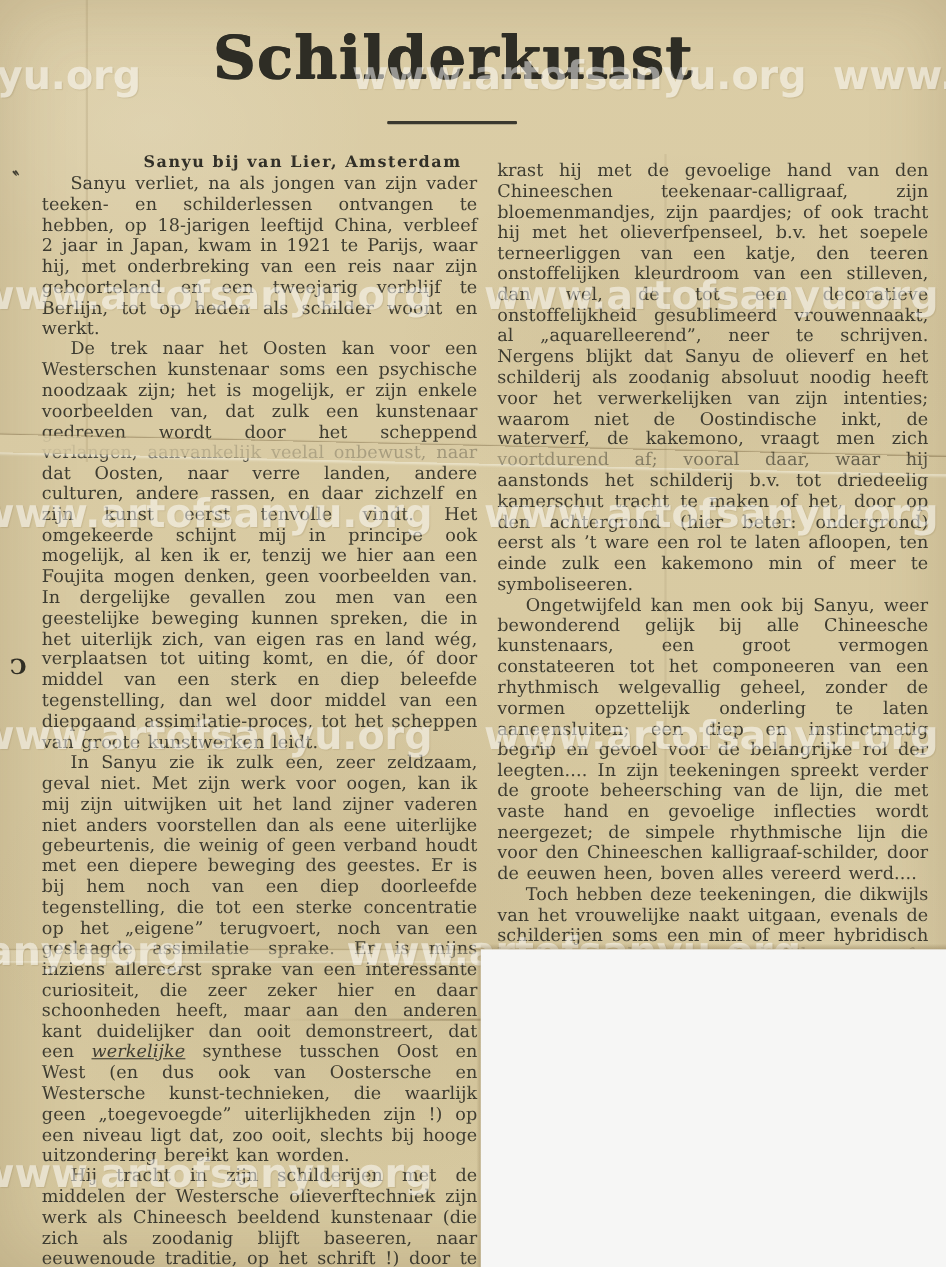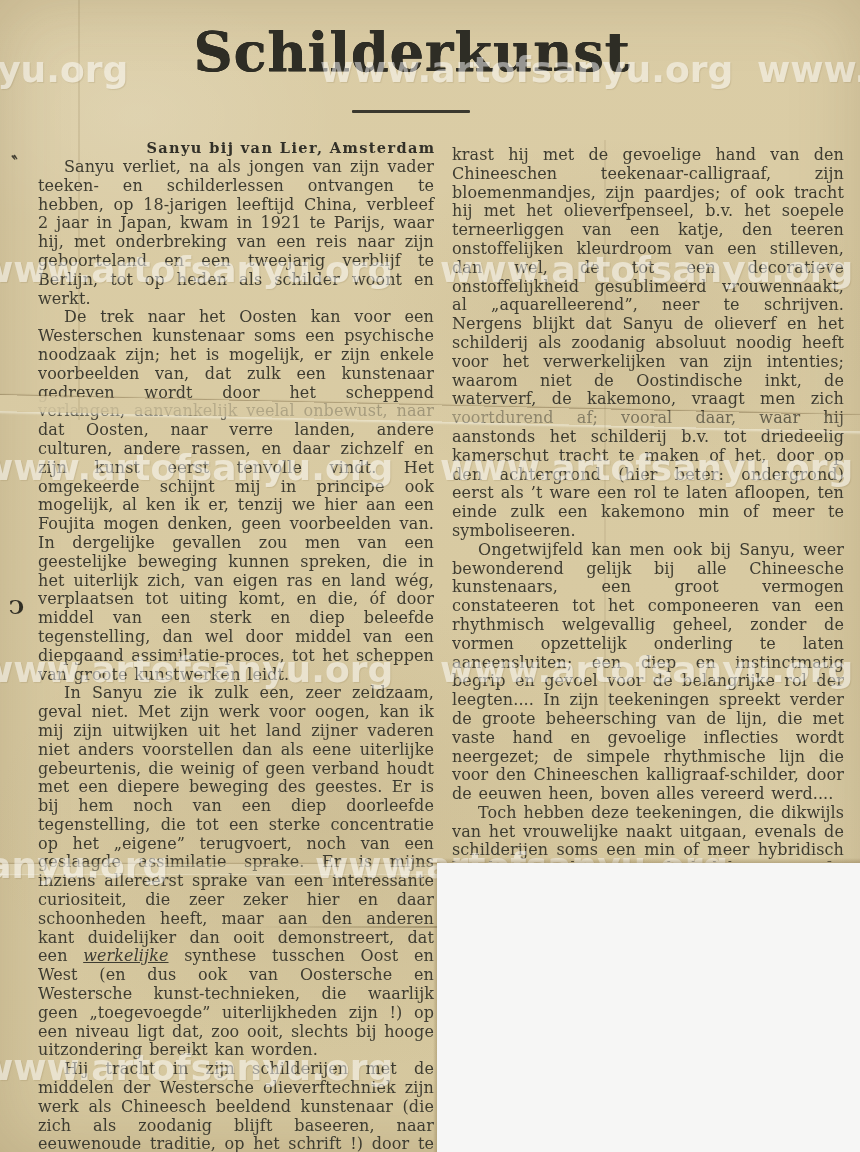--- a/index.html
+++ b/index.html
@@ -33,21 +33,21 @@
   .headline{
     position:absolute;top:20px;left:0;width:824px;text-align:center;
     font-weight:bold;font-size:54px;letter-spacing:1px;color:#2e2d25;
     text-shadow:0.6px 0 0 #2e2d25, 0 0.4px 0 #2e2d25;
   }
   .headline-rule{
     position:absolute;top:110px;left:352px;width:118px;height:3px;
     background:#3a382e;border-radius:1px;
   }
   .subheading{
-    position:absolute;top:139px;left:126px;width:330px;text-align:center;
+    position:absolute;top:139px;left:110px;width:330px;text-align:center;
     font-weight:bold;font-size:14.5px;letter-spacing:1.4px;color:#323028;
   }
   
   .col{position:absolute;color:var(--ink);}
   .col-left{left:38px;top:158px;width:396px;}
   .col-right{left:452px;top:146px;width:392px;height:716px;overflow:hidden;}
   .para{
     text-align:justify;font-size:16px;line-height:18.8px;
     word-spacing:1.5px;letter-spacing:0.1px;color:var(--ink);
   }

